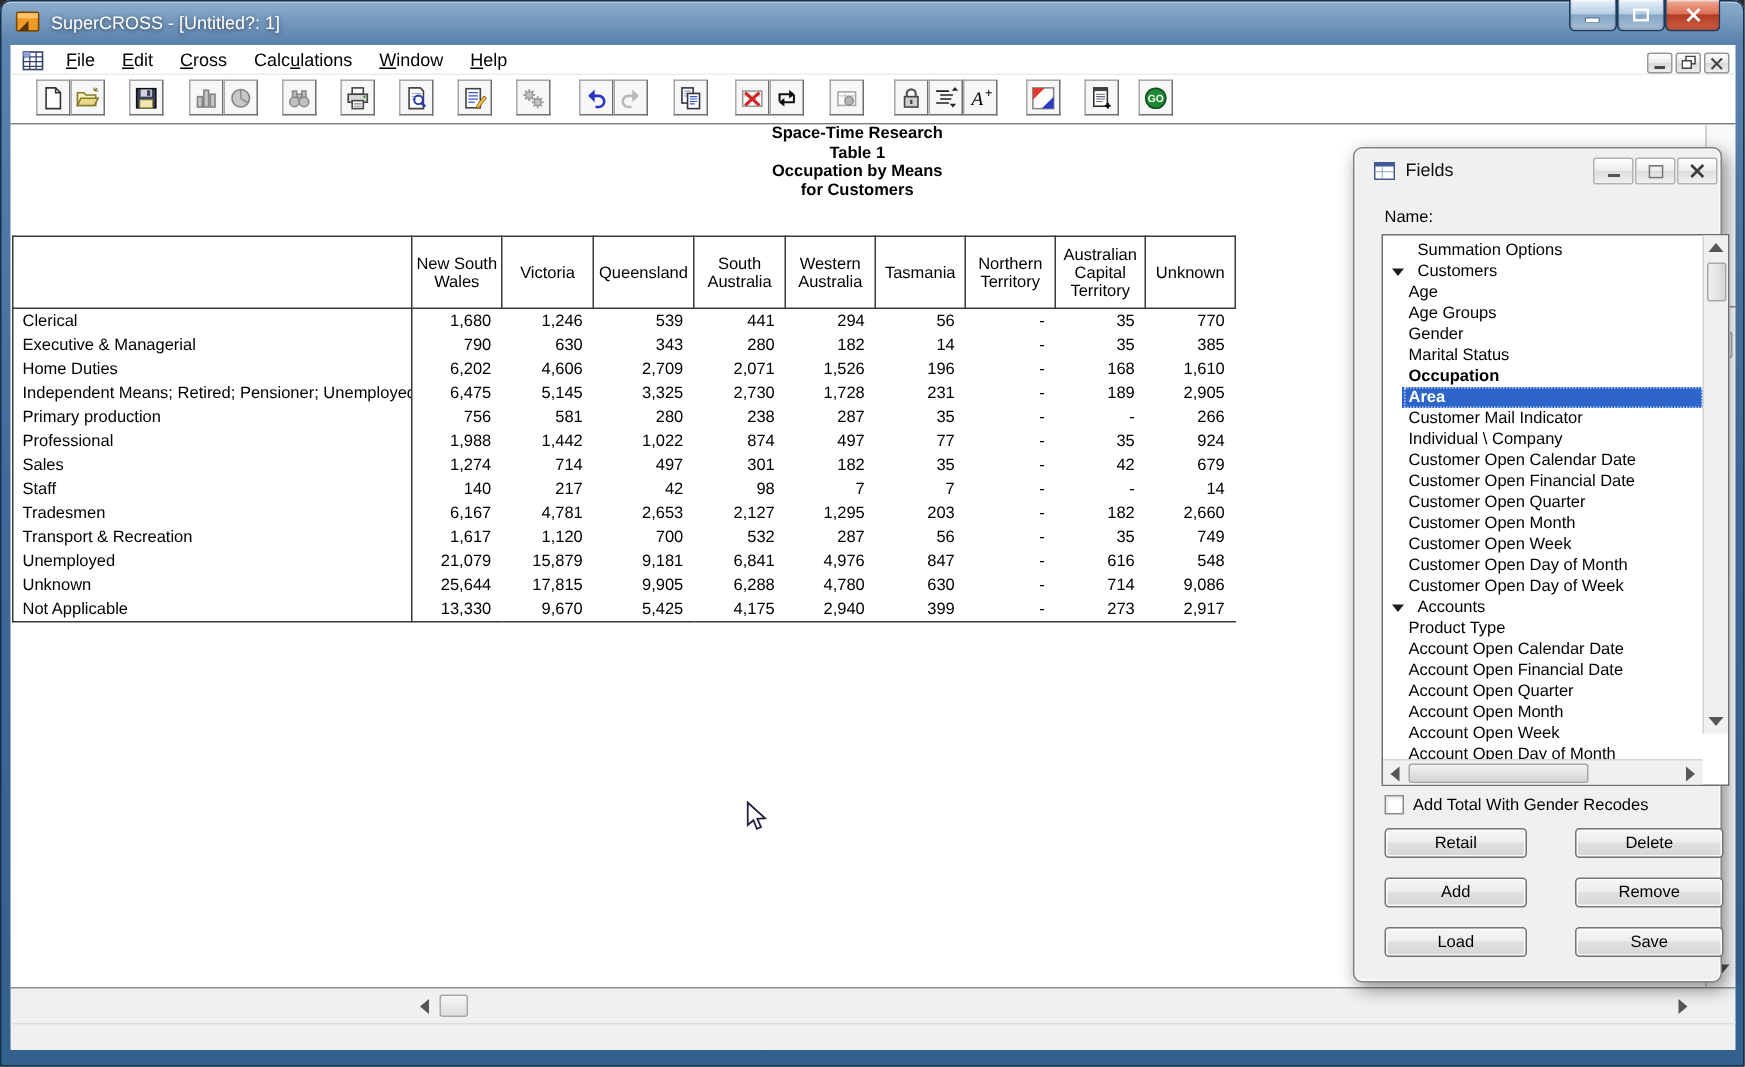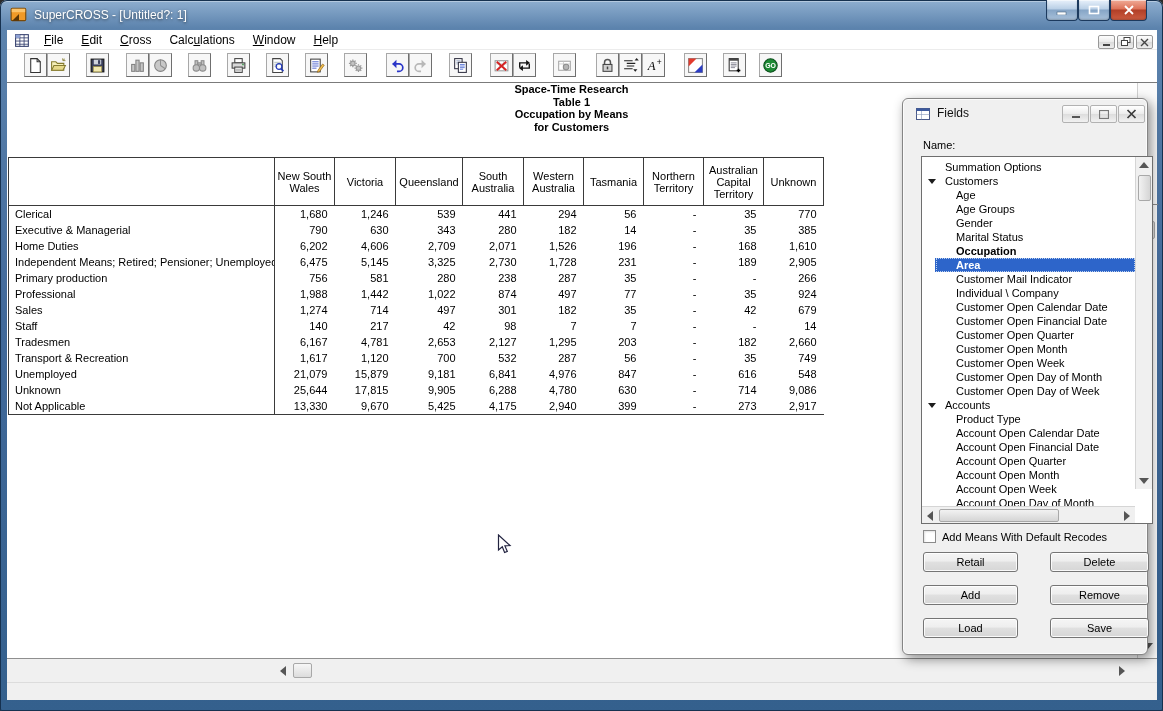--- a/index.html
+++ b/index.html
@@ -69,21 +69,21 @@
   .dcap.dmin{left:159px;} .dcap.dmax{left:187px;} .dcap.dclose{left:215px;}
   .dlg-label{position:absolute;left:20px;top:40px;font-size:11px;color:#000;}
   .listbox{position:absolute;left:18px;top:57px;width:232px;height:368px;background:#fff;border:1px solid #6e6e6e;}
   .litems{position:absolute;left:1px;top:1px;width:213px;height:349px;overflow:hidden;padding-top:2px;}
   .lrow{position:relative;height:14px;line-height:14px;font-size:11px;white-space:nowrap;color:#000;}
   .lrow.selected{background:linear-gradient(to right,transparent 12px,#2d65ca 12px);}
   .lrow.selected::after{content:"";position:absolute;left:13px;top:0;right:1px;bottom:0;border:1px dotted #bcd0ef;pointer-events:none;}
   .lrow.selected .ltxt{color:#fff;font-weight:bold;}
   .lrow.bold .ltxt{font-weight:bold;}
   .ltxt{display:inline-block;}
-  .lv0{padding-left:22px;}.lv1{padding-left:22px;}.lv2{padding-left:33px;}
+  .lv0{padding-left:22px;}.lv1{padding-left:22px;}.lv2{padding-left:16px;}
   .larrow{position:absolute;left:5px;top:5px;width:0;height:0;border-left:4px solid transparent;border-right:4px solid transparent;border-top:5px solid #1d1d1d;}
   .lvscroll{position:absolute;right:0;top:0;width:17px;height:332px;background:#f0f0f0;border-left:1px solid #d5d5d5;}
   .lhscroll{position:absolute;left:0;bottom:0;height:17px;width:213px;background:#f0f0f0;border-top:1px solid #d5d5d5;}
   .lvthumb{left:2px;width:13px;background:linear-gradient(to right,#f2f2f2,#d5d5d5);}
   .lhthumb{top:2px;height:13px;background:linear-gradient(#f2f2f2,#d5d5d5);}
   .chk-row{position:absolute;left:20px;top:431px;display:flex;align-items:center;}
   .chk-box{width:13px;height:13px;background:#fff;border:1px solid #8b8b8b;box-shadow:inset 1px 1px 2px rgba(0,0,0,.12);}
   .chk-label{font-size:11px;margin-left:6px;color:#000;}
   .cmd-btn{position:absolute;height:20px;border:1px solid #757575;border-radius:3px;font-size:11px;color:#000;
            text-align:center;line-height:18px;
@@ -635,21 +635,21 @@
         <span class="sb-tri tri-down" style="left:3px;top:321px;"></span>
       </div>
       <div class="lhscroll">
         <span class="sb-tri tri-left" style="left:5px;top:4px;position:absolute;"></span>
         <div class="sb-thumb lhthumb" style="left:17px;width:120px;"></div>
         <span class="sb-tri tri-right" style="left:202px;top:4px;position:absolute;"></span>
       </div>
     </div>
     <div class="chk-row">
       <span class="chk-box"></span>
-      <span class="chk-label">Add Means With Default Recodes</span>
+      <span class="chk-label">Add Total With Gender Recodes</span>
     </div>
     <div id="dlgButtons">
         <div class="cmd-btn" style="left: 20px; top: 453px; width: 95px;">Retail</div>
         <div class="cmd-btn" style="left: 147px; top: 453px; width: 99px;">Delete</div>
         <div class="cmd-btn" style="left: 20px; top: 486px; width: 95px;">Add</div>
         <div class="cmd-btn" style="left: 147px; top: 486px; width: 99px;">Remove</div>
         <div class="cmd-btn" style="left: 20px; top: 519px; width: 95px;">Load</div>
         <div class="cmd-btn" style="left: 147px; top: 519px; width: 99px;">Save</div>
       </div>
   </div>

